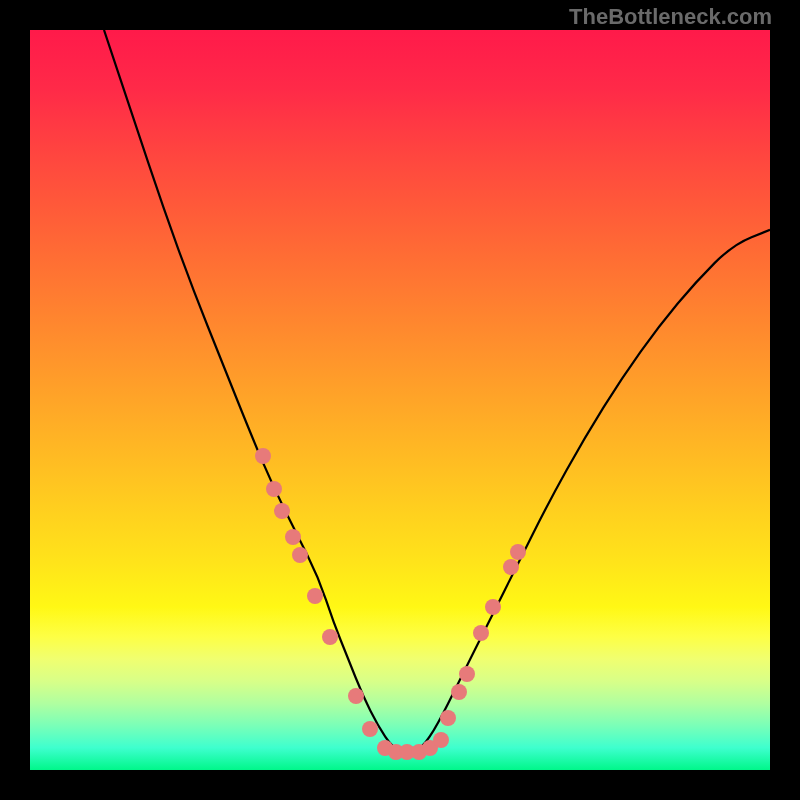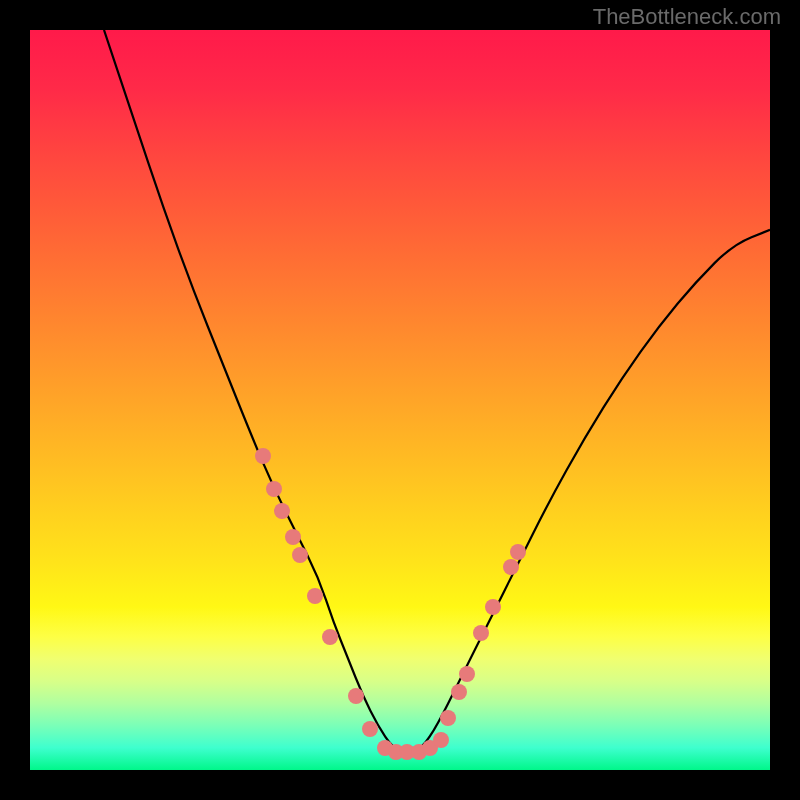--- a/index.html
+++ b/index.html
@@ -7,24 +7,24 @@
     width: 800px;
     height: 800px;
     background: #000;
     position: relative;
     font-family: Arial, sans-serif;
     overflow: hidden;
   }
   .watermark {
     position: absolute;
     top: 4px;
-    right: 19px;
+    right: 28px;
     color: #6a6a6a;
     font-size: 22px;
-    font-weight: 400;
+    font-weight: 700;
     z-index: 10;
   }
   .plot-area {
     position: absolute;
     left: 30px;
     top: 30px;
     width: 740px;
     height: 740px;
     background: linear-gradient(to bottom,
       #ff1a4a 0%,

